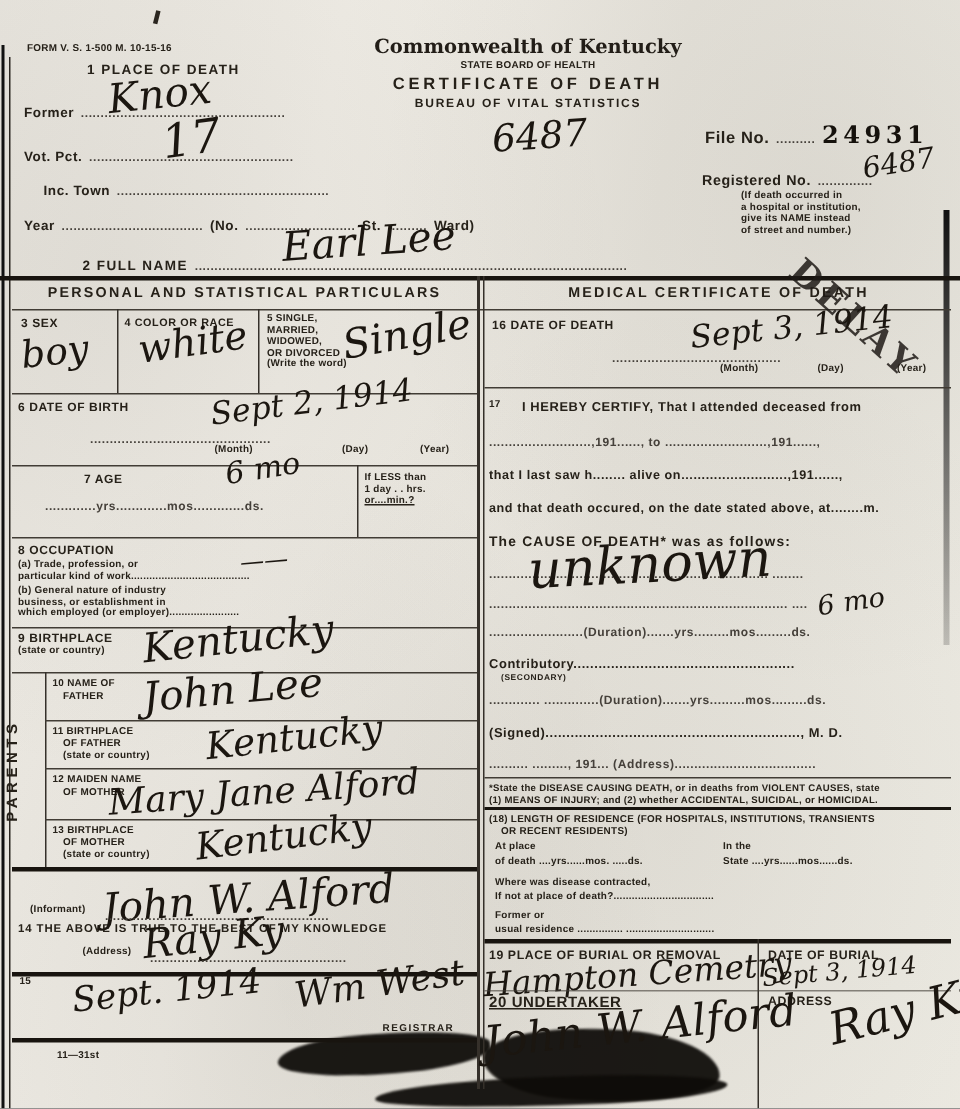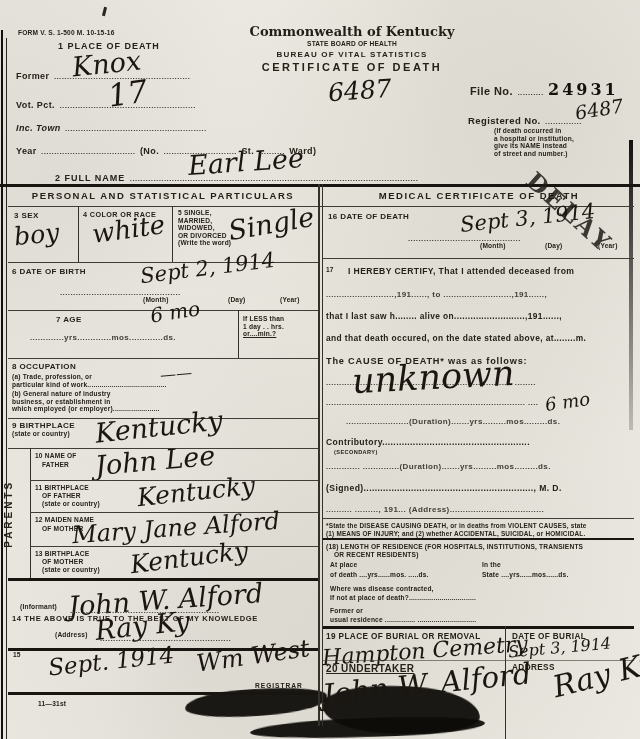--- a/index.html
+++ b/index.html
@@ -39,22 +39,22 @@
   <div class="abs" style="left:103px;top:7px;width:3px;height:9px;background:#2b261f;transform:rotate(14deg);"></div>
   <div class="abs blob" style="left:185px;top:689px;width:142px;height:27px;border-radius:45% 60% 50% 55%/60% 45% 55% 50%;transform:rotate(-4deg);"></div>
   <div class="abs blob" style="left:322px;top:686px;width:158px;height:48px;border-radius:55% 45% 60% 40%/50% 60% 45% 55%;transform:rotate(3deg);"></div>
   <div class="abs blob" style="left:250px;top:718px;width:235px;height:19px;border-radius:50% 50% 40% 60%/60% 50% 55% 45%;transform:rotate(-2deg);"></div>
 
   <div class="abs pr pr7" style="left:18px;top:29px;">FORM V. S. 1-500 M. 10-15-16</div>
 
   <div class="abs ctr" style="left:232px;top:24px;width:240px;">
     <div class="serifb" style="font-size:13px;">Commonwealth of Kentucky</div>
     <div class="pr pr7" style="margin-top:1px;">STATE BOARD OF HEALTH</div>
+    <div class="pr pr10" style="margin-top:2px;letter-spacing:2.5px;font-size:11px;">CERTIFICATE OF DEATH</div>
     <div class="pr" style="margin-top:2px;letter-spacing:1.2px;">BUREAU OF VITAL STATISTICS</div>
-    <div class="pr pr10" style="margin-top:2px;letter-spacing:2.5px;font-size:11px;">CERTIFICATE OF DEATH</div>
   </div>
   <span class="abs hw" style="left:328px;top:78px;font-size:25px;transform:rotate(-4deg);">6487</span>
 
   <div class="abs" style="left:470px;top:80px;">
     <span class="pr" style="font-size:11px;">File No.</span>
     <span class="pr dots">..........</span>
     <span class="serifb" style="font-size:16px;letter-spacing:3px;color:#15110c;">24931</span>
   </div>
   <div class="abs" style="left:468px;top:110px;">
     <span class="pr" style="font-size:9.5px;">Registered No.</span>
@@ -72,21 +72,21 @@
   <div class="abs" style="left:16px;top:65px;">
     <span class="pr pr9">Former</span>
     <span class="pr dots">....................................................</span>
   </div>
   <span class="abs hw" style="left:72px;top:50px;font-size:27px;transform:rotate(-6deg);">Knox</span>
   <div class="abs" style="left:16px;top:94px;">
     <span class="pr pr9">Vot. Pct.</span>
     <span class="pr dots">....................................................</span>
   </div>
   <span class="abs hw" style="left:108px;top:78px;font-size:31px;transform:rotate(-8deg);">17</span>
-  <div class="abs" style="left:16px;top:117px;font-style:italic;">
+  <div class="abs" style="left:29px;top:117px;">
     <span class="pr pr9">Inc. Town</span>
     <span class="pr dots">......................................................</span>
   </div>
   <div class="abs" style="left:16px;top:140px;">
     <span class="pr pr9">Year</span>
     <span class="pr dots">....................................</span>
     <span class="pr pr9">(No.</span>
     <span class="pr dots">............................</span>
     <span class="pr pr9">St.</span>
     <span class="pr dots">..........</span>
@@ -209,21 +209,21 @@
   <div class="abs pr" style="left:348px;top:267px;font-size:8.6px;">I HEREBY CERTIFY, That I attended deceased from</div>
   <div class="abs pr dots" style="left:326px;top:290px;">..........................,191......, to ..........................,191......,</div>
   <div class="abs pr" style="left:326px;top:312px;font-size:8.4px;">that I last saw h........ alive on..........................,191......,</div>
   <div class="abs pr" style="left:326px;top:334px;font-size:8.4px;">and that death occured, on the date stated above, at........m.</div>
 
   <div class="abs pr" style="left:326px;top:356px;font-size:9.2px;letter-spacing:.8px;">The CAUSE OF DEATH* was as follows:</div>
   <div class="abs pr dots" style="left:326px;top:378px;">....................................................................... ........</div>
   <div class="abs pr dots" style="left:326px;top:398px;">............................................................................ ....</div>
   <span class="abs hw" style="left:352px;top:360px;font-size:35px;transform:rotate(-3deg);">unknown</span>
   <span class="abs hw" style="left:545px;top:393px;font-size:18px;transform:rotate(-8deg);">6 mo</span>
-  <div class="abs pr dots" style="left:326px;top:417px;margin-left:20px;">........................(Duration).......yrs.........mos.........ds.</div>
+  <div class="abs pr dots" style="left:326px;top:417px;">........................(Duration).......yrs.........mos.........ds.</div>
 
   <div class="abs pr" style="left:326px;top:438px;font-size:8.6px;">Contributory.....................................................</div>
   <div class="abs pr" style="left:334px;top:449px;font-size:5.6px;">(SECONDARY)</div>
   <div class="abs pr dots" style="left:326px;top:462px;">............. ..............(Duration).......yrs.........mos.........ds.</div>
   <div class="abs pr" style="left:326px;top:484px;font-size:8.6px;">(Signed)............................................................., M. D.</div>
   <div class="abs pr dots" style="left:326px;top:505px;">.......... ........., 191...    (Address)....................................</div>
 
   <div class="abs hline" style="left:323px;top:518px;width:311px;"></div>
   <div class="abs pr pr7" style="left:326px;top:522px;font-size:6.4px;">*State the DISEASE CAUSING DEATH, or in deaths from VIOLENT CAUSES, state</div>
   <div class="abs pr pr7" style="left:326px;top:530px;font-size:6.4px;">(1) MEANS OF INJURY; and (2) whether ACCIDENTAL, SUICIDAL, or HOMICIDAL.</div>

